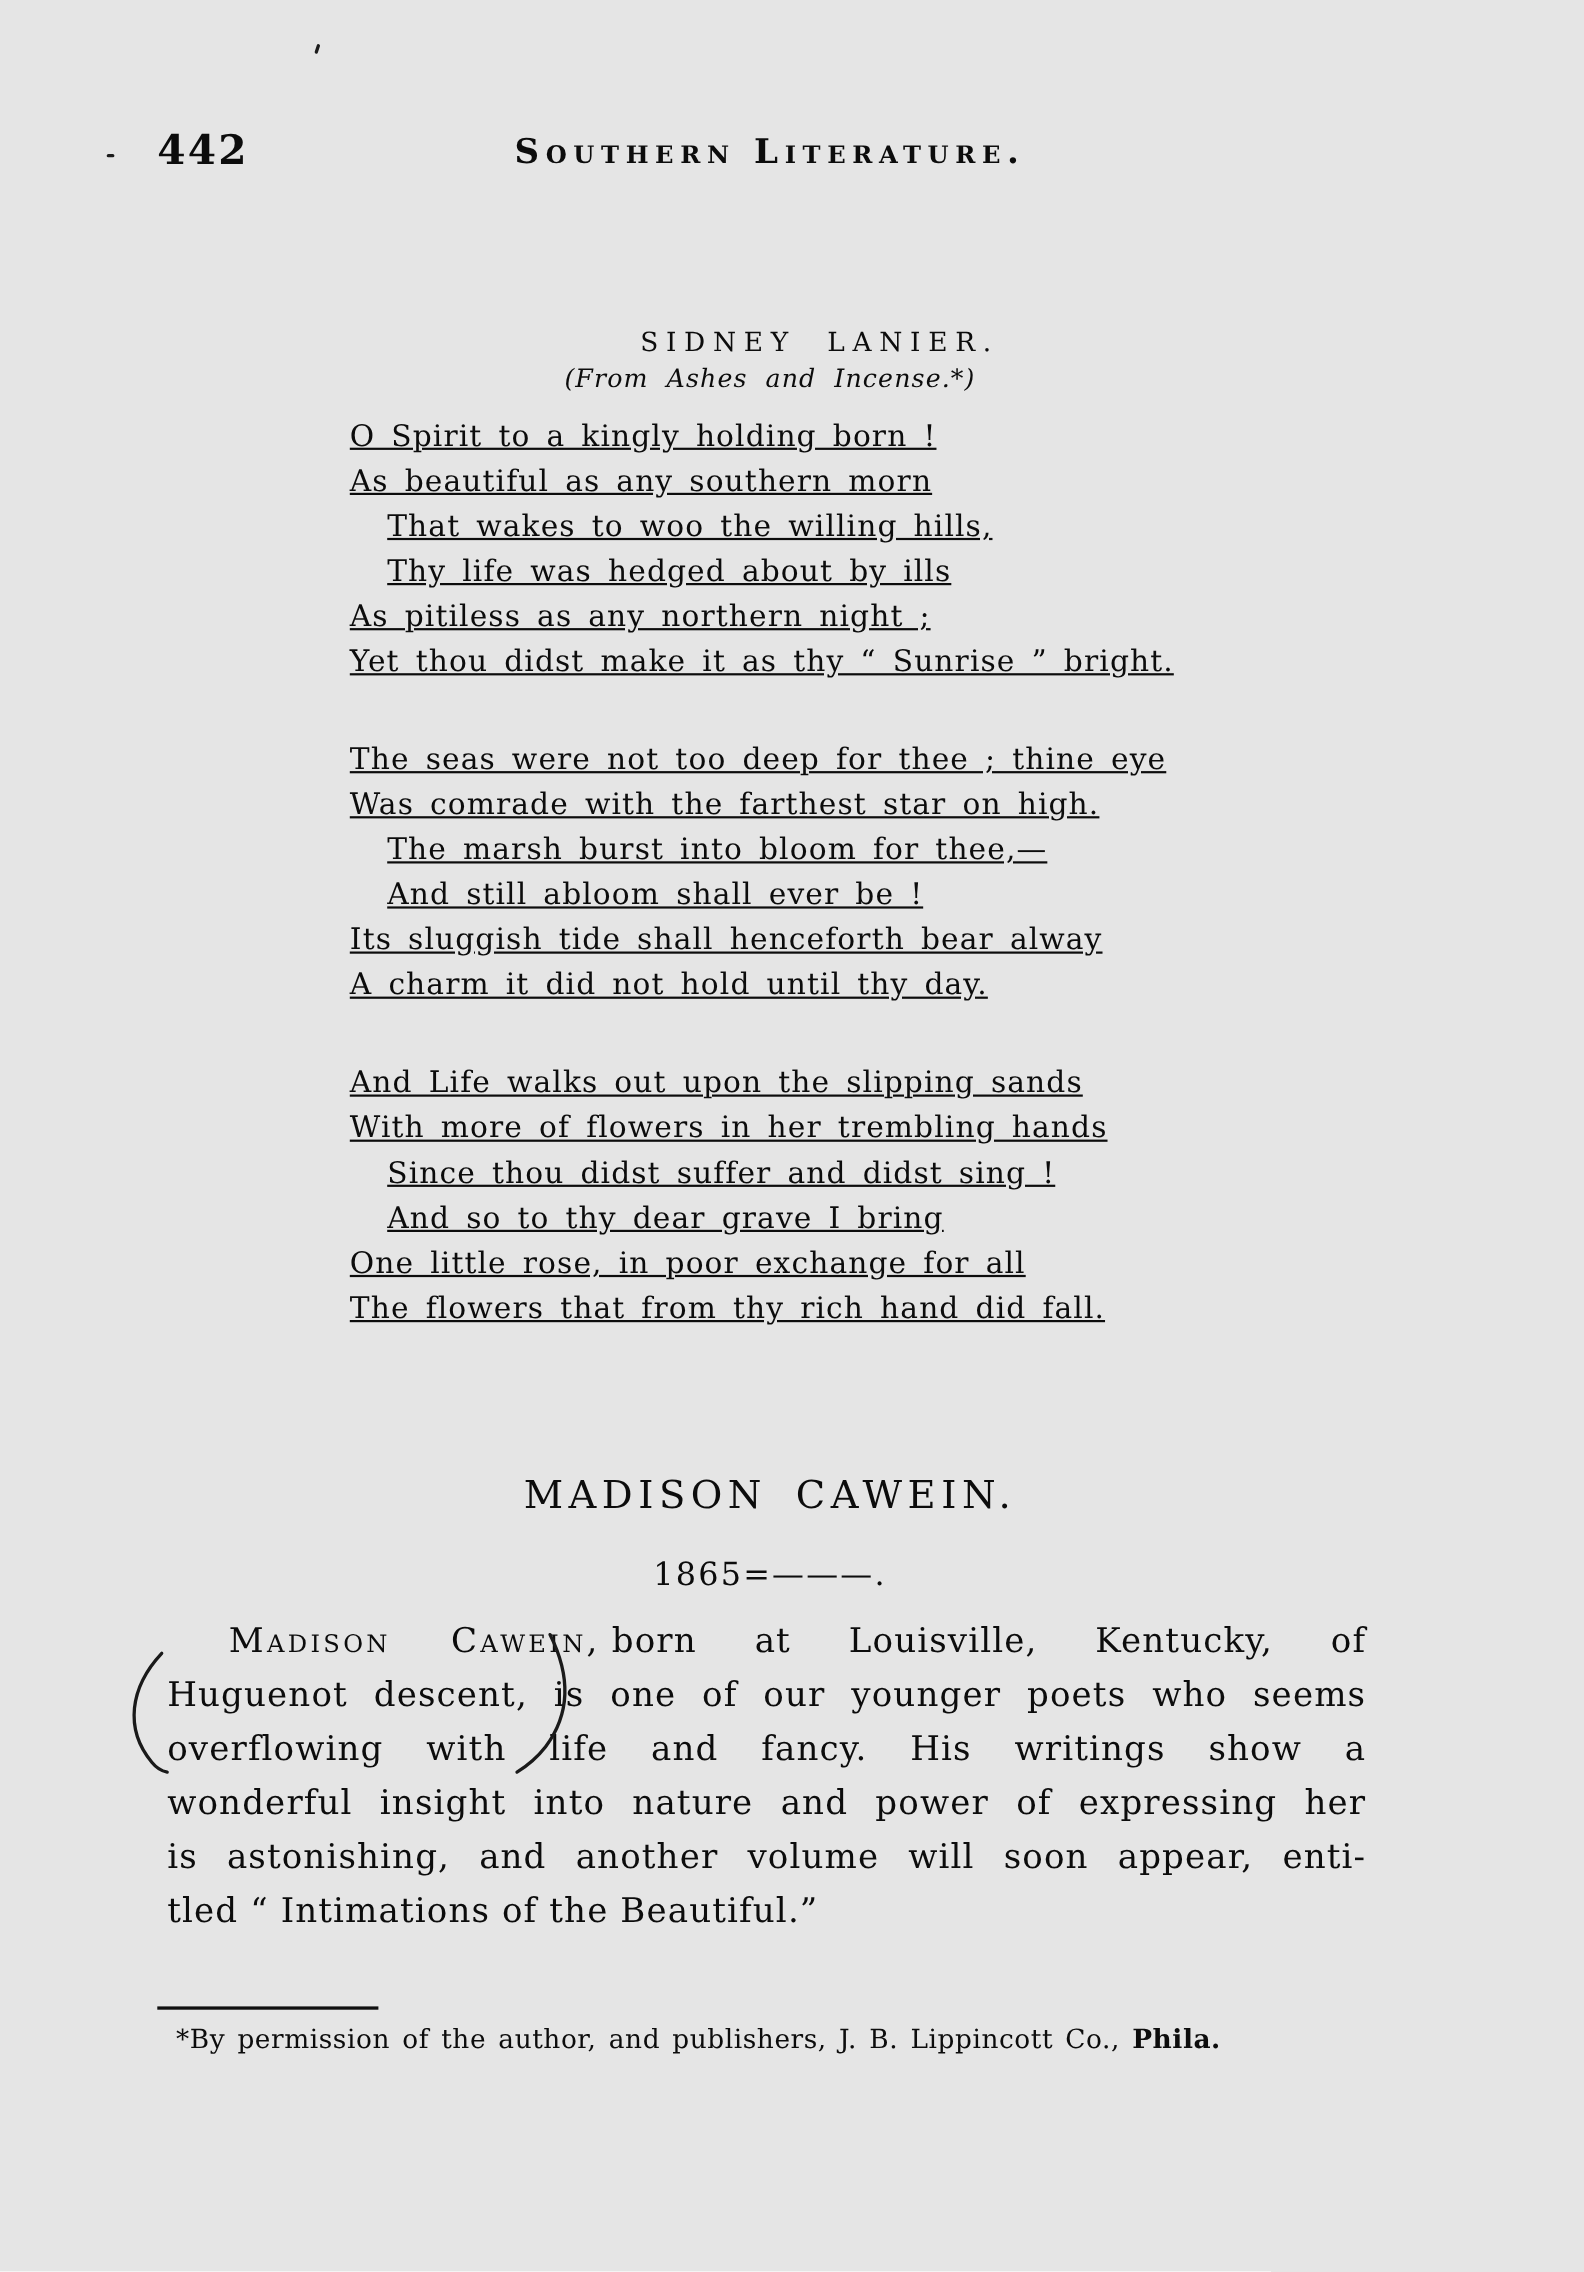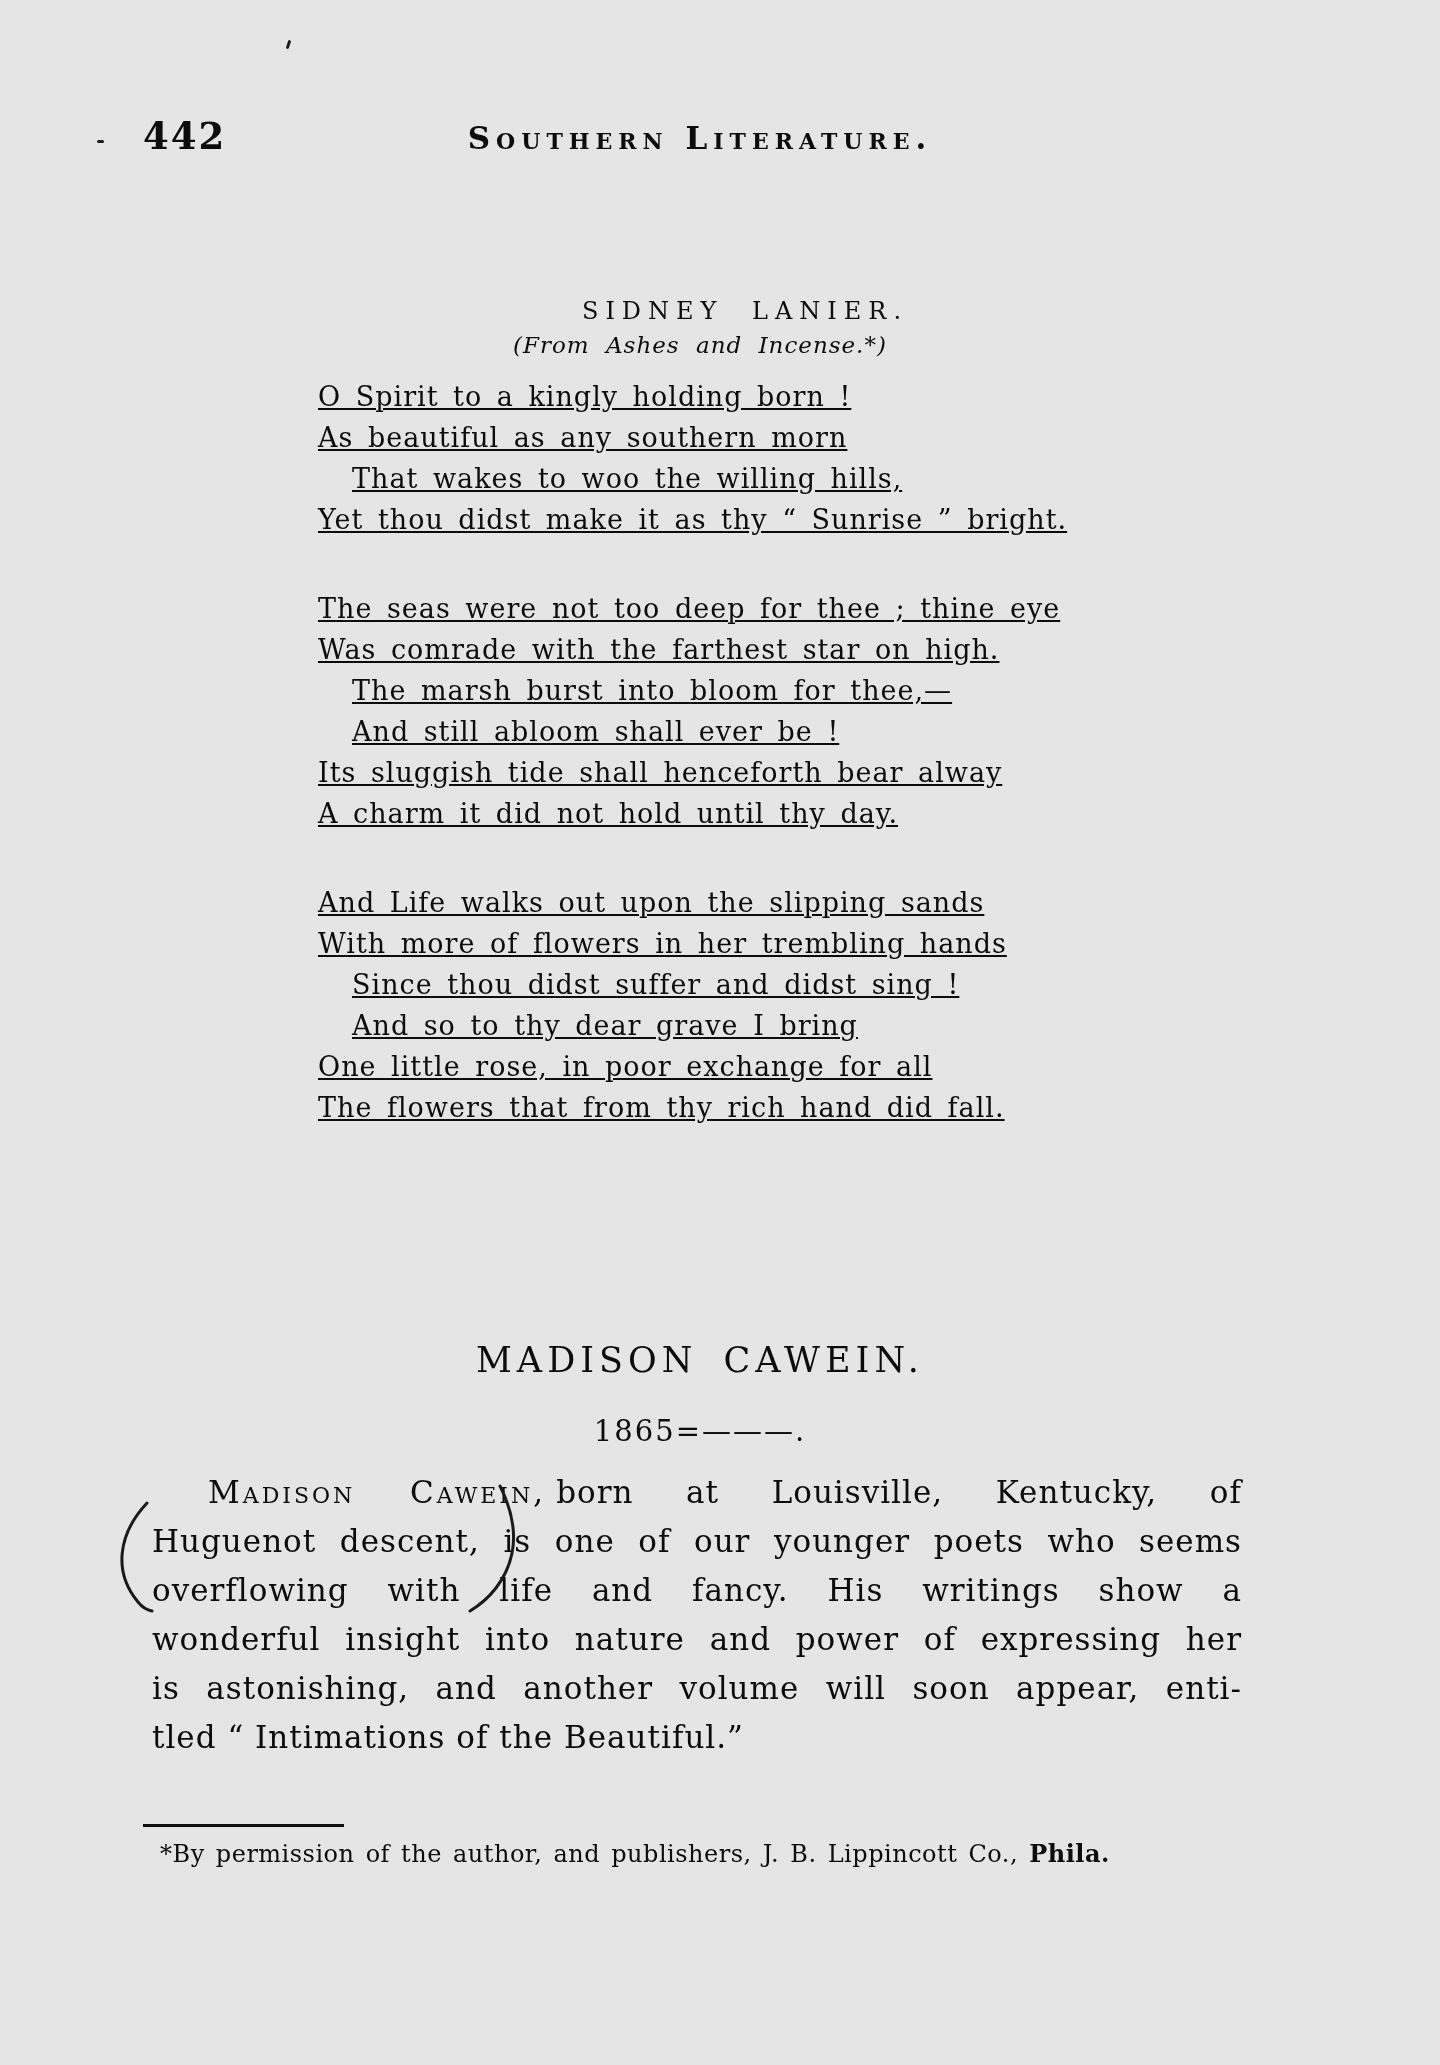--- a/index.html
+++ b/index.html
@@ -86,20 +86,22 @@
   <div class="runhead">Southern Literature.</div>
 
   <div class="poem-title">SIDNEY LANIER.</div>
   <div class="poem-source">(From Ashes and Incense.*)</div>
 
   <div class="poem">
     <div class="stanza">
       <div class="pline">O Spirit to a kingly holding born !</div>
       <div class="pline">As beautiful as any southern morn</div>
       <div class="pline ind">That wakes to woo the willing hills,</div>
+      <div class="pline ind">Thy life was hedged about by ills</div>
+      <div class="pline">As pitiless as any northern night ;</div>
       <div class="pline">Yet thou didst make it as thy “ Sunrise ” bright.</div>
     </div>
     <div class="stanza">
       <div class="pline">The seas were not too deep for thee ; thine eye</div>
       <div class="pline">Was comrade with the farthest star on high.</div>
       <div class="pline ind">The marsh burst into bloom for thee,—</div>
       <div class="pline ind">And still abloom shall ever be !</div>
       <div class="pline">Its sluggish tide shall henceforth bear alway</div>
       <div class="pline">A charm it did not hold until thy day.</div>
     </div>

